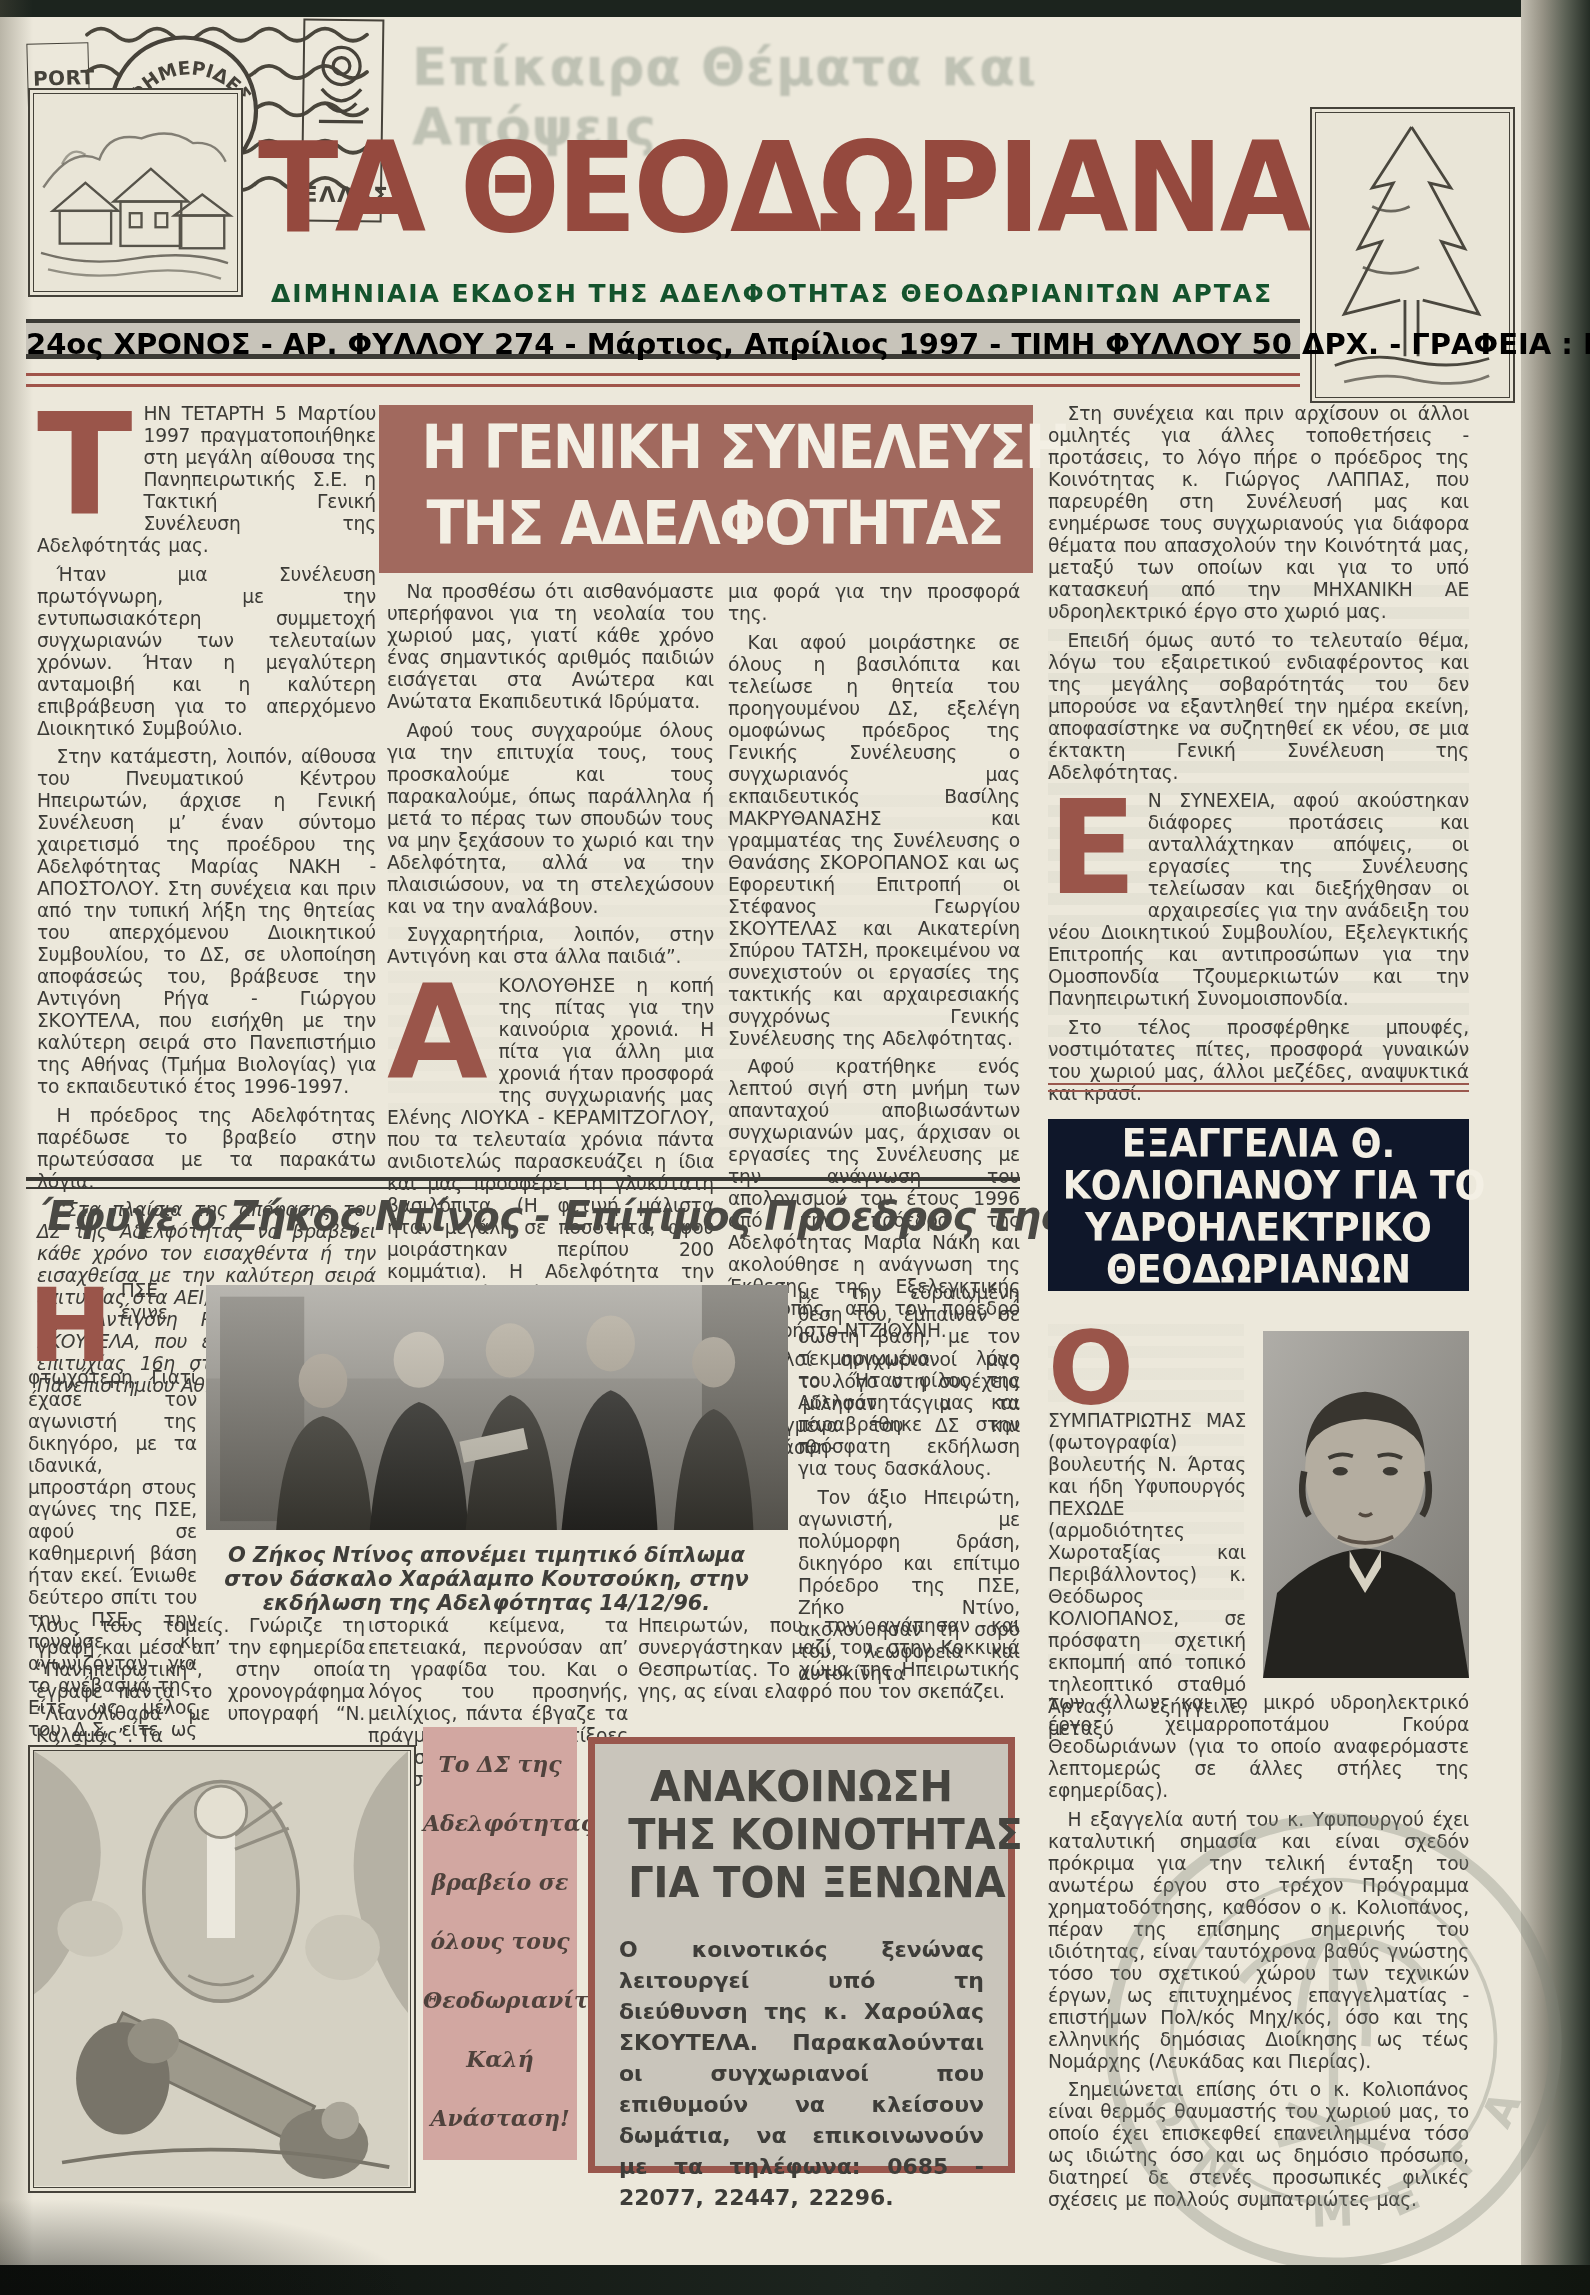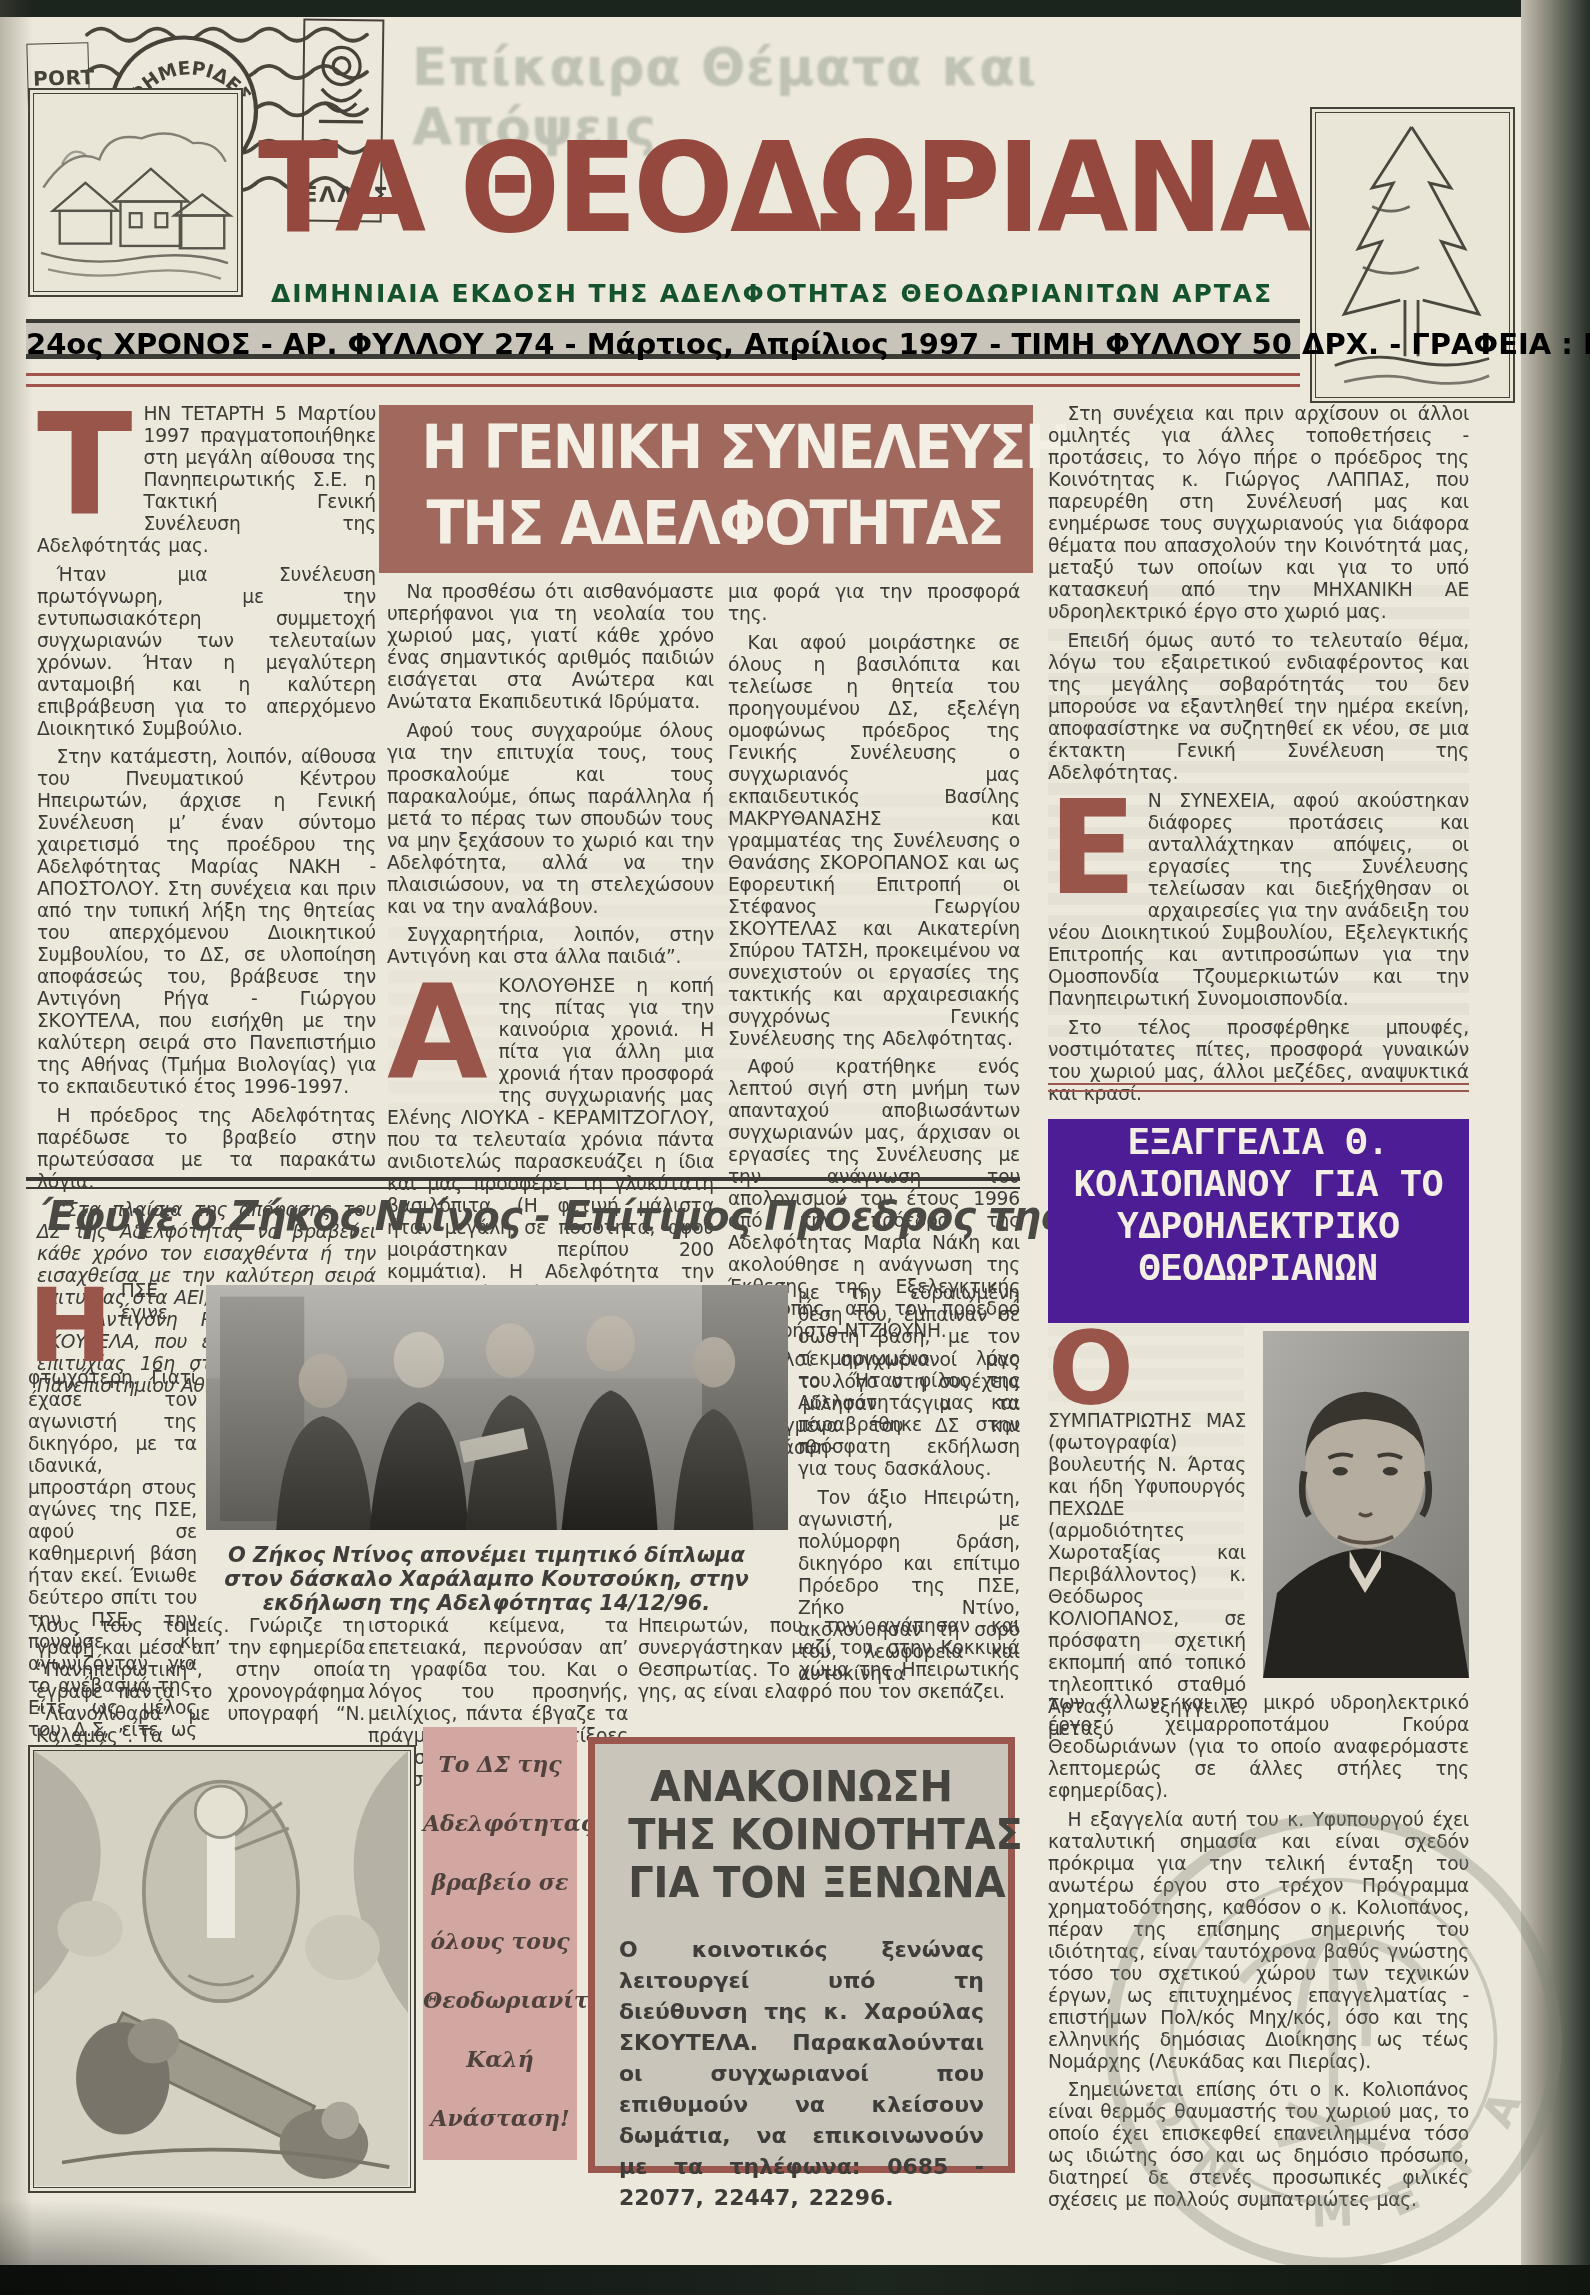--- a/index.html
+++ b/index.html
@@ -72,21 +72,21 @@
   .zikos-right{position:absolute;left:798px;top:1282px;width:222px;}
   .zikos-photo{position:absolute;left:206px;top:1285px;width:582px;height:245px;
         box-shadow:inset 0 0 18.7px rgba(0,0,0,.25);}
   .caption{position:absolute;left:213px;top:1543px;width:547px;text-align:center;
         font-size:21px;line-height:24px;font-weight:bold;font-style:italic;color:#3e3d39;}
   .zb1{position:absolute;left:36px;top:1615px;width:329px;}
   .zb2{position:absolute;left:368px;top:1615px;width:260px;}
   .zb3{position:absolute;left:638px;top:1615px;width:382px;}
 
   
-  .banner3{position:absolute;left:1048px;top:1119px;width:421px;height:204px;background:#4c1d95;font-family:Liberation Mono, monospace;}
+  .banner3{position:absolute;left:1048px;top:1119px;width:421px;height:172px;background:#0f172a;}
   .banner3 div{color:#f3efe4;font-weight:bold;font-size:39px;line-height:42px;text-align:center;
         transform:scaleX(.93);transform-origin:center;white-space:nowrap;}
   .banner3 div:first-child{margin-top:3.7px;}
   .kol-narrow{position:absolute;left:1048px;top:1323px;width:198px;}
   .kol-photo{position:absolute;left:1263px;top:1331px;width:206px;height:347px;}
   .kol-wide{position:absolute;left:1048px;top:1692px;width:421px;}
 
   
   .easter-box{position:absolute;left:423px;top:1727px;width:154px;height:433px;background:#d2a7a1;}
   .easter-box div{text-align:center;font-family:"DejaVu Serif",serif;font-style:italic;font-weight:bold;

